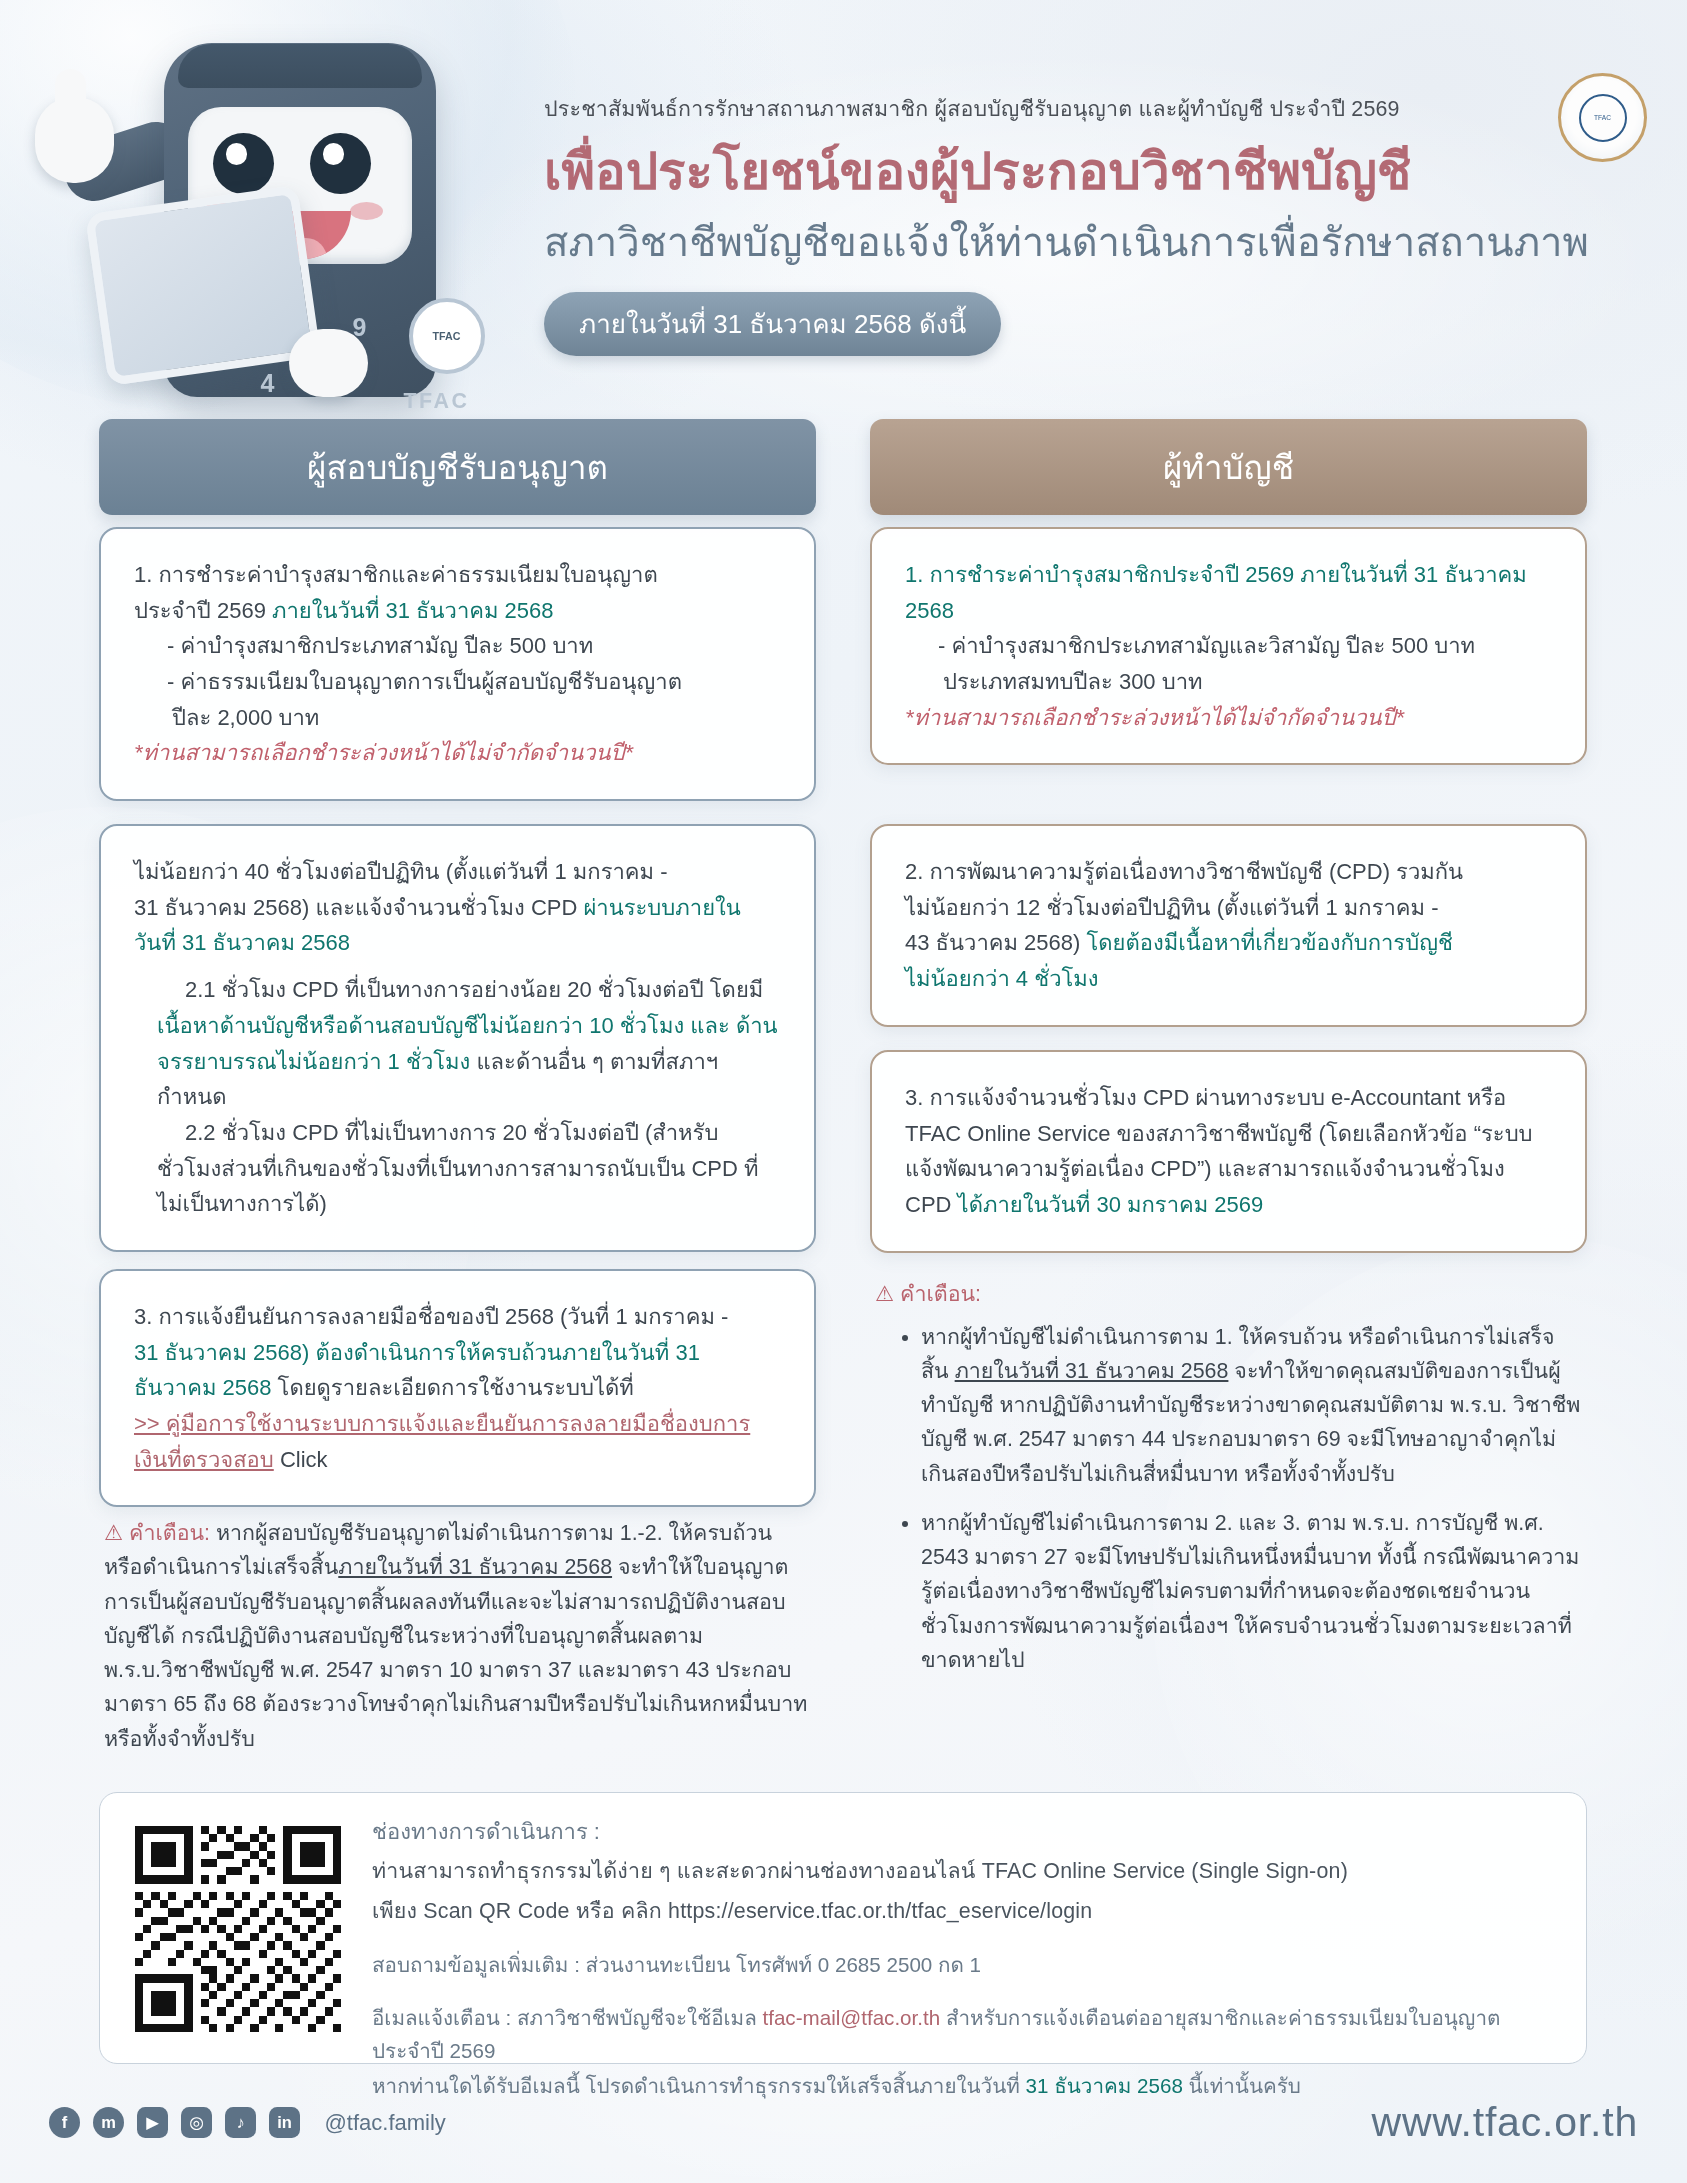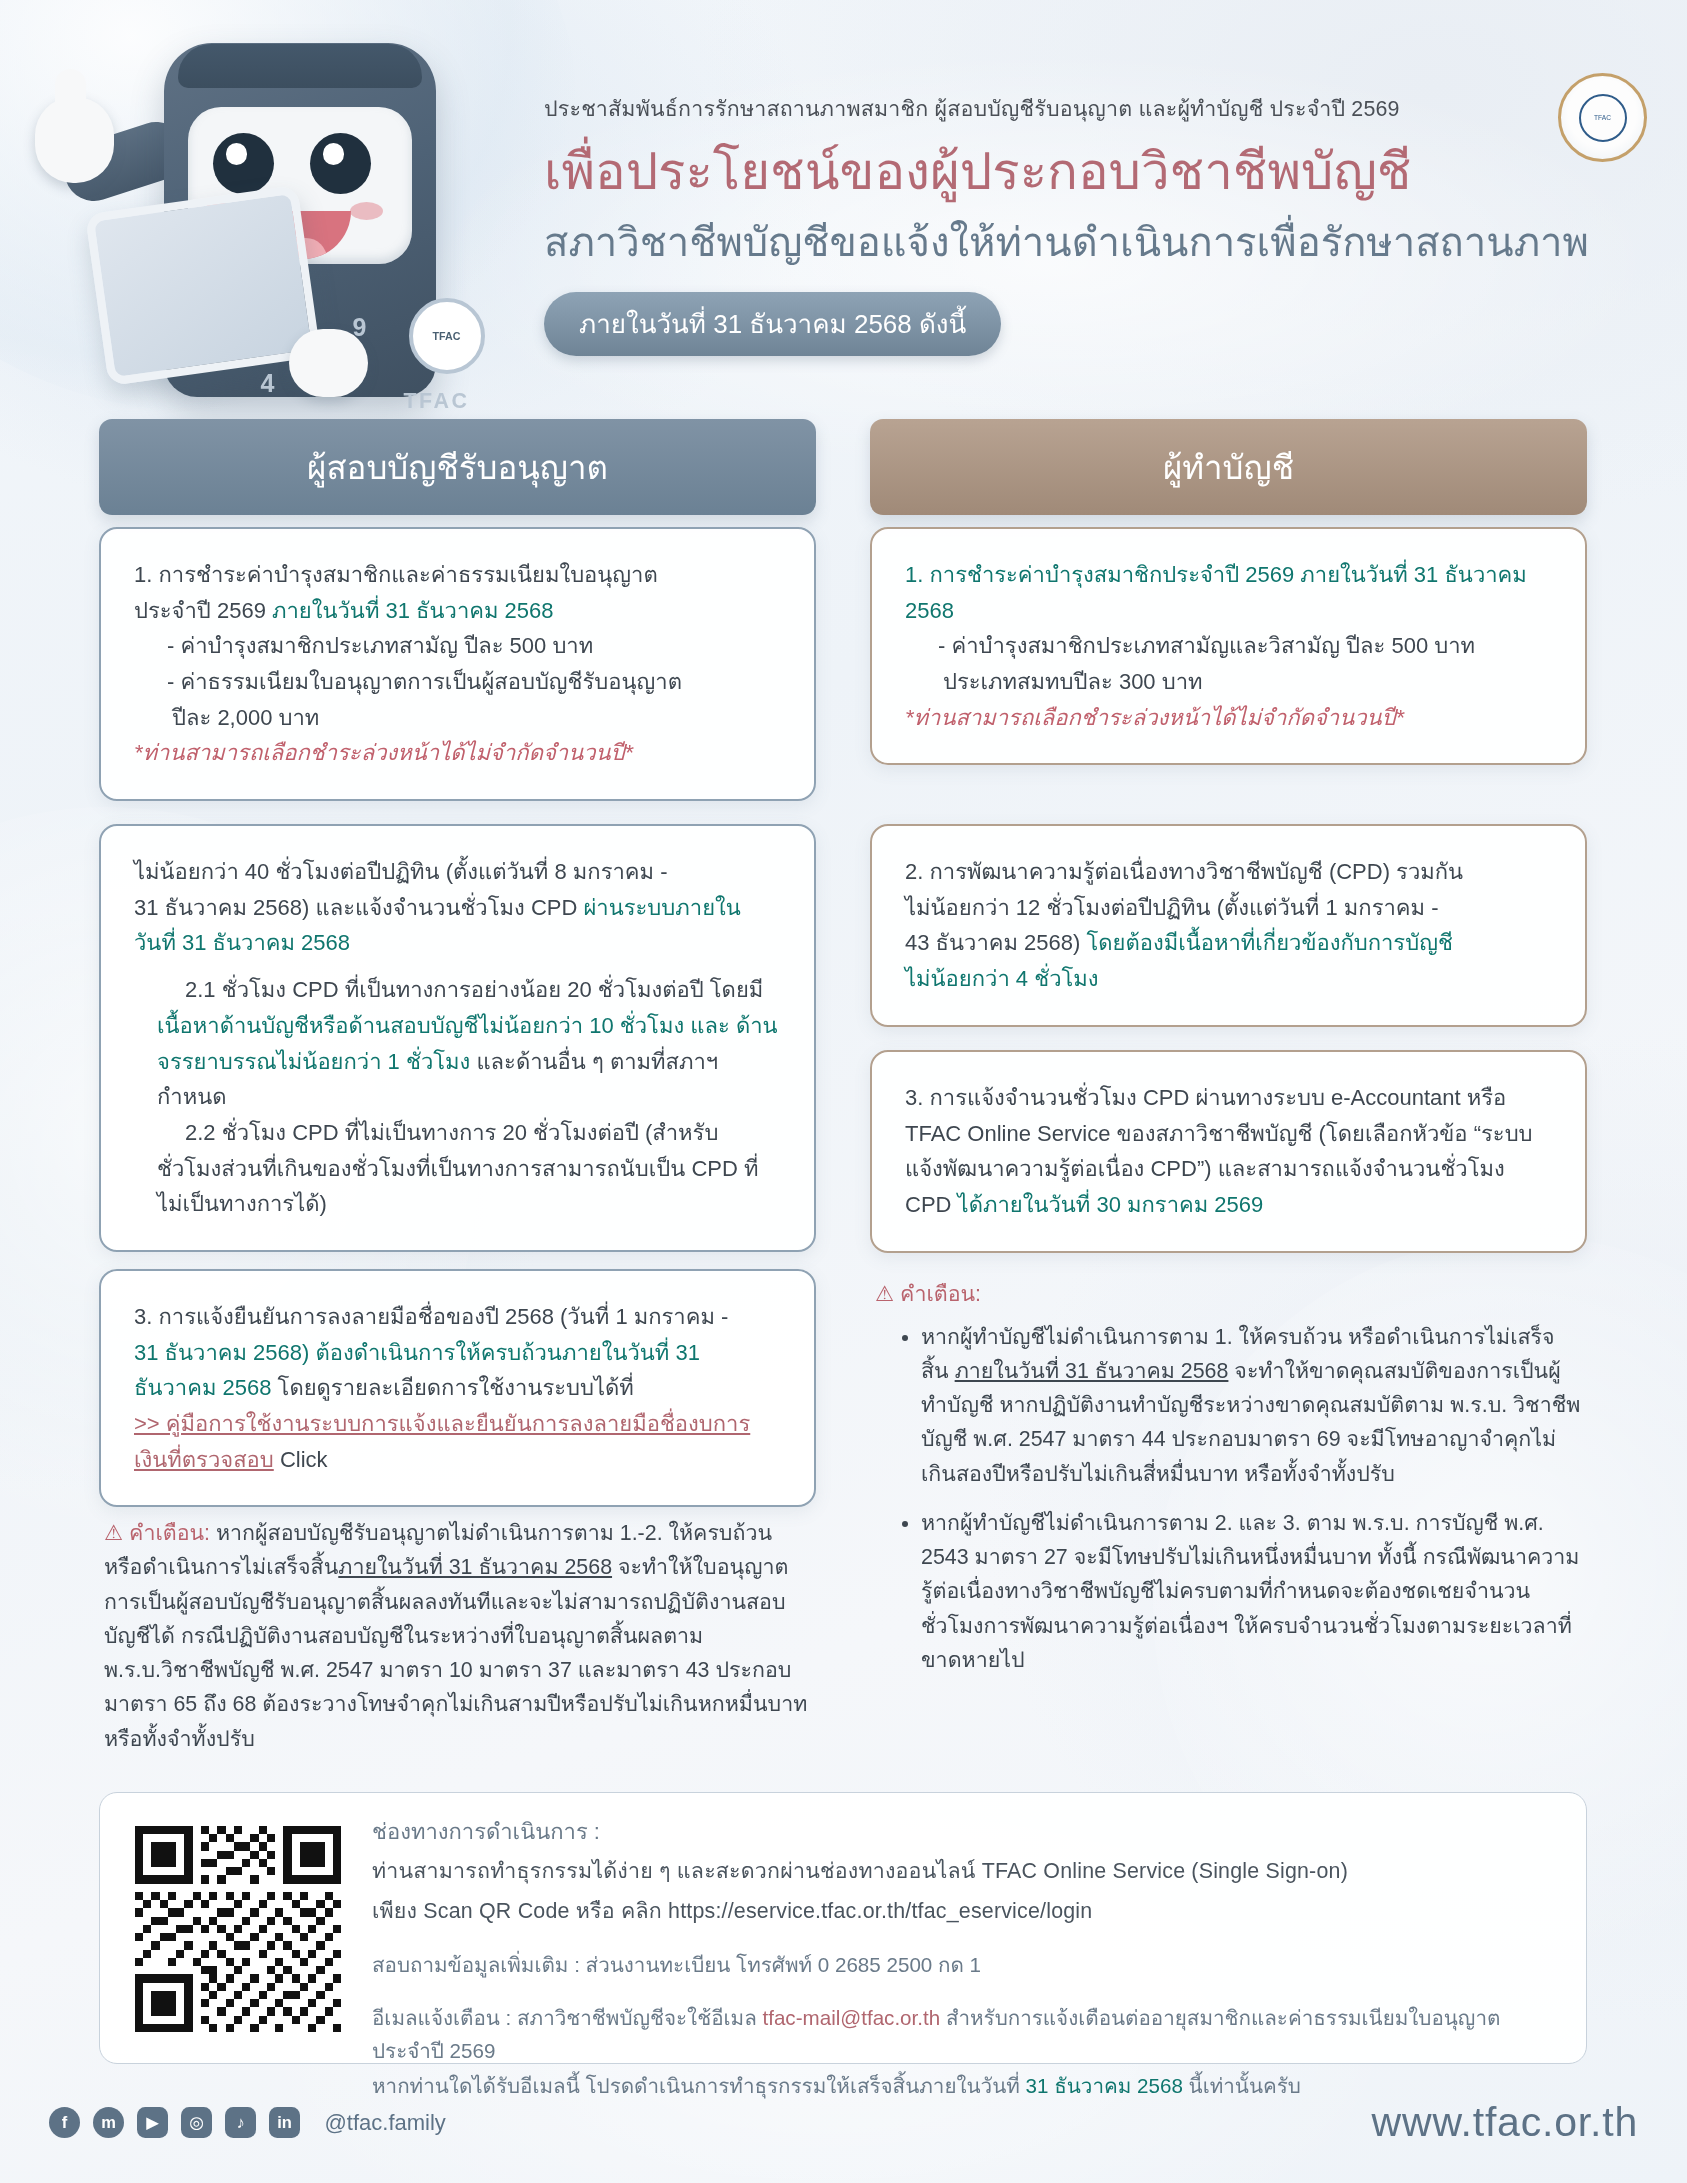--- a/index.html
+++ b/index.html
@@ -72,21 +72,21 @@
      box-shadow:0 11.5px 23px rgba(70,90,110,.22); border:8.2px solid #eef2f6;}
   .hand-r{position:absolute; left:272px; top:321px; width:79px;height:68px;background:#f7f8f9;border-radius:35px; box-shadow:0 5px 11.5px rgba(70,90,110,.22);}
   .tfac-badge{position:absolute; left:392px; top:290px; width:76px;height:76px;border-radius:50%;
      background:#fff; border:4.1px solid #b8c6d4; display:flex;align-items:center;justify-content:center;
      color:#4a6072;font-size:10.7px;font-weight:bold;}
   .mascot-num{position:absolute;color:#b9c6d3;font-size:25px;font-weight:bold;}
   .num9{left:336px;top:305px;} .num4{left:244px;top:361px;} .tfacword{left:387px;top:381px;font-size:21.4px;letter-spacing:2.5px;}
 
   .header-texts { position: absolute; left: 544px; top: 91px; width: 1055px; }
   .kicker { font-size: 21.4px; color: #4a4f56; letter-spacing: 0.2px; }
-  .title-main { margin-top: 18px; font-size: 51px; font-weight: normal; color: #b36a74; line-height: 1.15; }
+  .title-main { margin-top: 18px; font-size: 51px; font-weight: bold; color: #b36a74; line-height: 1.15; }
   .title-sub { margin-top: 8.2px; font-size: 40px; color: #667a8c; }
   .pill {
     margin-top: 18px; display: inline-block; padding: 11.5px 35px; border-radius: 33px;
     background: linear-gradient(180deg,#8ea3b5,#6f8496); color: #fff; font-size: 26px;
     box-shadow: 0 5px 11.5px rgba(90,110,130,.25);
   }
   .tfac-logo {
     position: absolute; right: 40px; top: 73px; width: 89px; height: 89px; border-radius: 50%;
     background: radial-gradient(circle at 50% 45%, #fdfdfd 55%, #e6ecf2 100%);
     border: 3.3px solid #c4a06a; display:flex; align-items:center; justify-content:center;
@@ -207,21 +207,21 @@
   <div>
     <span>ประจำปี 2569 </span><span class="red">ภายในวันที่ 31 ธันวาคม 2568</span>
   </div>
   <div class="dash">-   ค่าบำรุงสมาชิกประเภทสามัญ ปีละ 500 บาท</div>
   <div class="dash">-   ค่าธรรมเนียมใบอนุญาตการเป็นผู้สอบบัญชีรับอนุญาต</div>
   <div class="sub">ปีละ 2,000 บาท</div>
   <div class="redi">*ท่านสามารถเลือกชำระล่วงหน้าได้ไม่จำกัดจำนวนปี*</div>
 </div>
 
 <div class="card lt c-left2">
-  <div>ไม่น้อยกว่า 40 ชั่วโมงต่อปีปฏิทิน (ตั้งแต่วันที่ 8 มกราคม -</div>
+  <div>ไม่น้อยกว่า 40 ชั่วโมงต่อปีปฏิทิน (ตั้งแต่วันที่ 1 มกราคม -</div>
   <div>
     <span>31 ธันวาคม 2568) และแจ้งจำนวนชั่วโมง CPD </span><span class="red">ผ่านระบบภายใน</span>
   </div>
   <div class="red">วันที่ 31 ธันวาคม 2568</div>
   <div class="sub2" style="margin-top:11.5px;">
     <span>2.1 ชั่วโมง CPD ที่เป็นทางการอย่างน้อย 20 ชั่วโมงต่อปี โดยมี</span>
     <span class="red">เนื้อหาด้านบัญชีหรือด้านสอบบัญชีไม่น้อยกว่า 10 ชั่วโมง และ</span>
     <span class="red">ด้านจรรยาบรรณไม่น้อยกว่า 1 ชั่วโมง</span><span> และด้านอื่น ๆ ตามที่สภาฯ กำหนด</span>
   </div>
   <div class="sub2">2.2 ชั่วโมง CPD ที่ไม่เป็นทางการ 20 ชั่วโมงต่อปี (สำหรับชั่วโมงส่วนที่เกินของชั่วโมงที่เป็นทางการสามารถนับเป็น CPD ที่ไม่เป็นทางการได้)</div>

